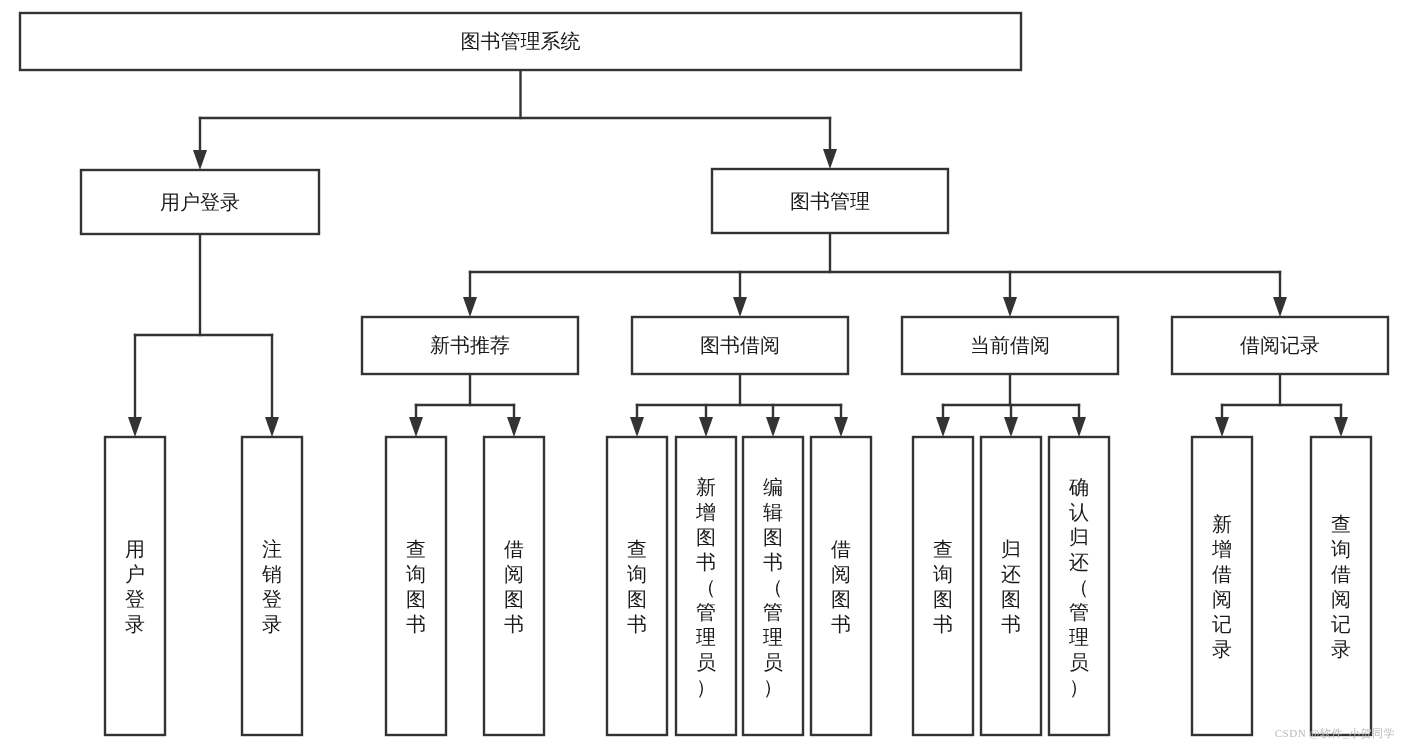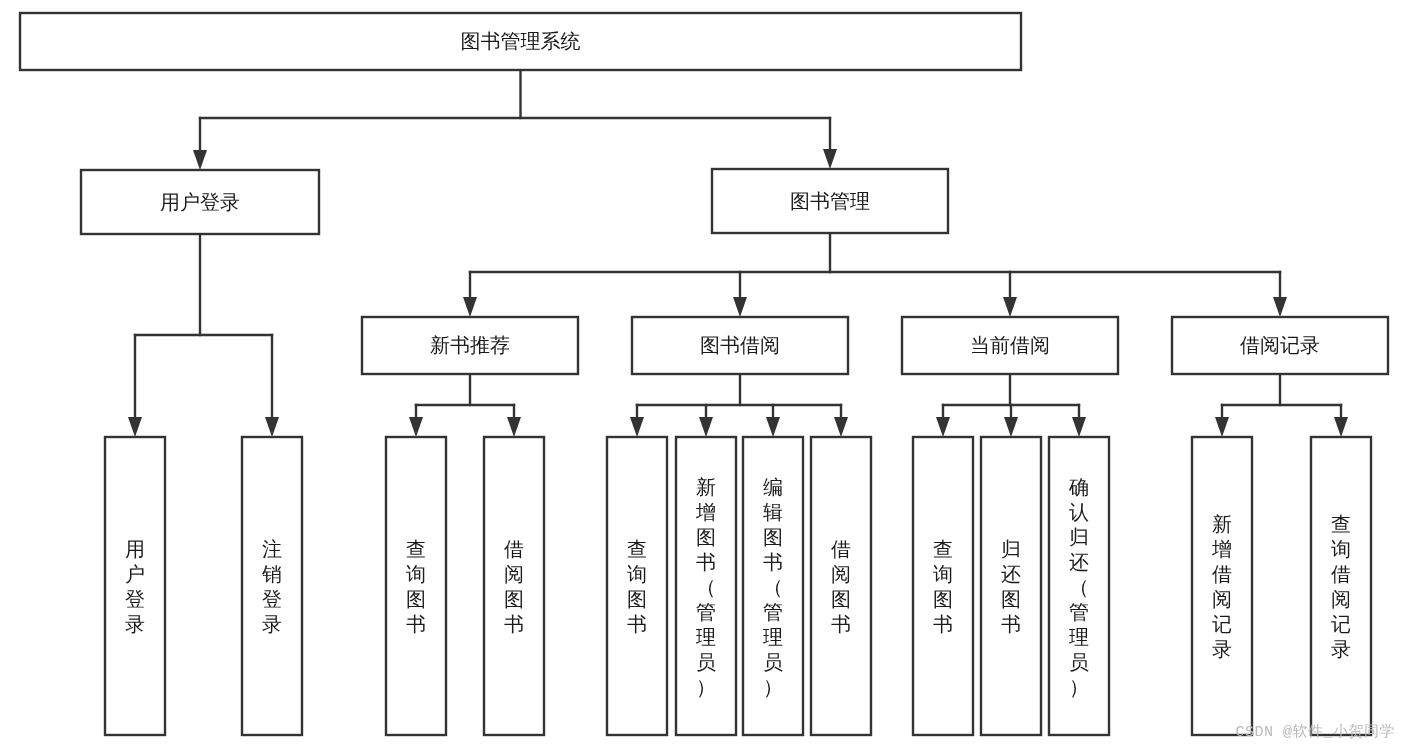--- a/index.html
+++ b/index.html
@@ -53,22 +53,22 @@
   .node-label-v {
     font-family: "DejaVu Sans", "Liberation Sans", sans-serif;
     font-size: 20px;
     fill: #1a1a1a;
     text-anchor: middle;
   }
   .watermark {
     position: absolute;
     right: 10px;
     bottom: 6px;
-    font-family: Liberation Mono, monospace;
-    font-size: 15px;
+    font-family: Liberation Serif, serif;
+    font-size: 11px;
     color: #b9b9b9;
     white-space: nowrap;
     letter-spacing: 0.5px;
     user-select: none;
   }
 </style>
 </head>
 <body>
 
 <div id="diagram-root">

